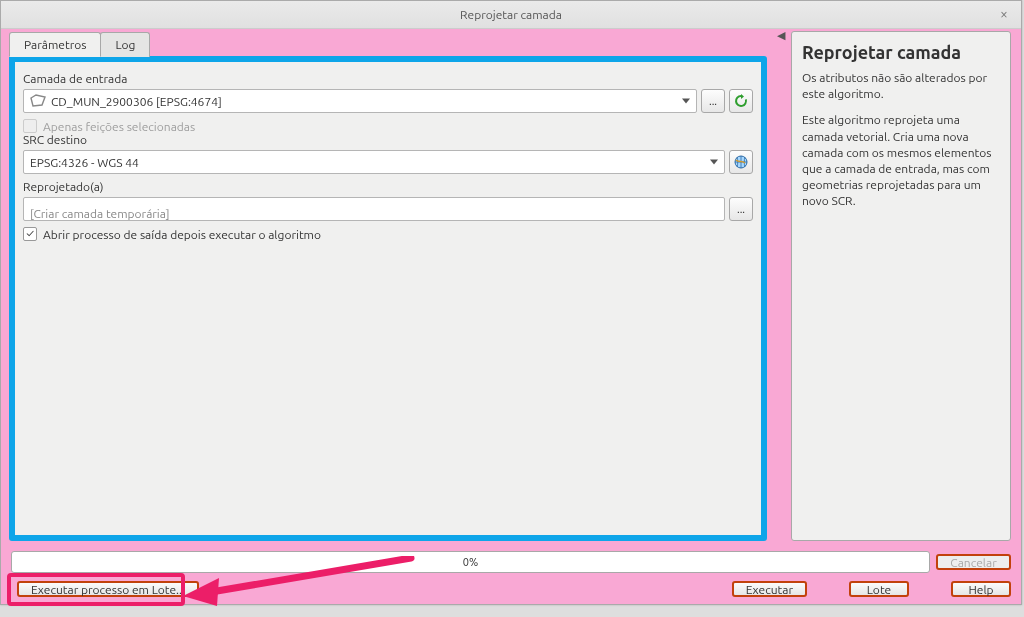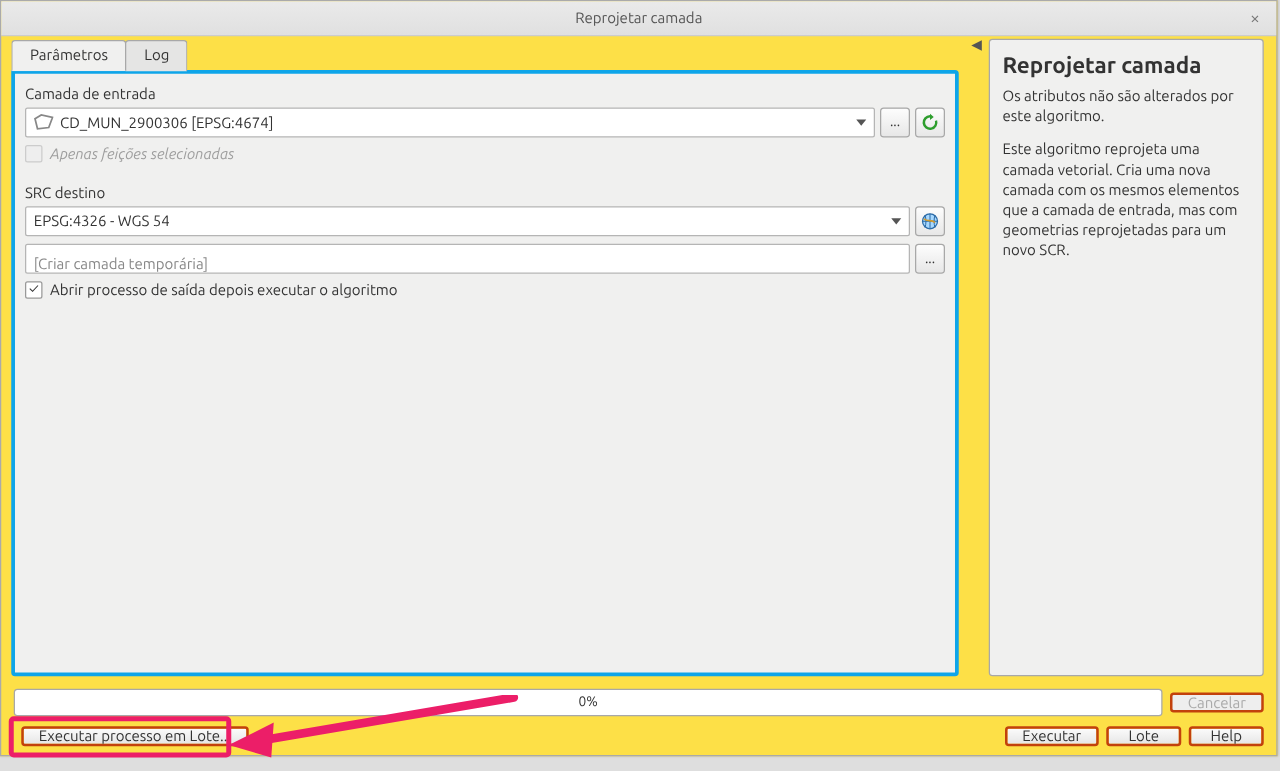--- a/index.html
+++ b/index.html
@@ -9,21 +9,21 @@
     font-family: "Ubuntu", "Segoe UI", Tahoma, sans-serif;
     font-size: 12px;
     color: #333;
     background: #dedede;
     overflow: hidden;
   }
   .dialog-frame {
     width: 1022px;
     height: 605px;
     margin: 0;
-    background: #fde047;
+    background: #f9a8d4;
     border: 1px solid #aaa;
     position: relative;
     box-shadow: 0 0 2px rgba(0,0,0,0.2);
   }
   .titlebar {
     height: 28px;
     background: linear-gradient(#eaeaea, #e0e0e0);
     border-bottom: 1px solid #ccc;
     display: flex;
     align-items: center;
@@ -72,34 +72,33 @@
     cursor: pointer;
   }
   .tab.active {
     background: #f0f0ef;
     border-color: #a8a8a8;
     top: 1px;
     z-index: 3;
     border-bottom: 1px solid #f0f0ef;
   }
   .tab-panel {
-    border: 3px solid #0ea5e9;
+    border: 6px solid #0ea5e9;
     border-radius: 0 3px 3px 3px;
     flex: 1;
     padding: 8px;
     background: #f0f0ef;
   }
   .field-label {
     font-size: 12px;
     color: #333;
     margin: 2px 0 4px 0;
   }
   .field-label.disabled {
     color: #9e9e9e;
-    font-style: italic;
   }
   .row {
     display: flex;
     align-items: center;
     gap: 4px;
     margin-bottom: 6px;
   }
   .select-box, .text-input {
     flex: 1;
     height: 24px;
@@ -234,20 +233,21 @@
   }
   .btn.disabled {
     color: #aaa;
     background: #eee;
     cursor: default;
   }
   .button-row {
     padding: 4px 10px 8px 10px;
     display: flex;
     align-items: center;
+    gap: 36px;
   }
   .button-row .spacer { flex: 1; }
   .button-row .btn { margin-left: 6px; }
 
   
   .annot-box {
     position: absolute;
     left: 6px;
     top: 572px;
     width: 178px;
@@ -309,35 +309,36 @@
               <path d="M8 2a6 6 0 1 0 5.7 4.1l-1.8.7A4 4 0 1 1 8 4v2l3-2.5L8 1v1z" fill="#2e9e2e"></path>
             </svg>
           </div>
         </div>
 
         <div class="checkbox-row">
           <span class="checkbox disabled"></span>
           <span class="field-label disabled" style="margin:0">Apenas feições selecionadas</span>
         </div>
 
-        <div class="field-label" style="margin-top:18px">SRC destino</div>
+        <div class="field-label" style="margin-top:0">SRC destino</div>
         <div class="row">
           <div class="select-box">
-            <span>EPSG:4326 - WGS 54</span>
+            <span>EPSG:4326 - WGS 44</span>
             <div class="caret"></div>
           </div>
           <div class="icon-btn">
             <svg class="globe-svg" viewBox="0 0 16 16">
               <circle cx="8" cy="8" r="6" fill="#a7d8ff" stroke="#2b6aa6" stroke-width="1"></circle>
               <path d="M2 8h12M8 2v12M4 3c1 3 1 7 0 10M12 3c-1 3-1 7 0 10" stroke="#2b6aa6" stroke-width="0.8" fill="none"></path>
               <path d="M3 6c3 3 6 0 9 3" stroke="#d19a2e" stroke-width="1.4" fill="none"></path>
             </svg>
           </div>
         </div>
 
+        <div class="field-label">Reprojetado(a)</div>
         <div class="row">
           <div class="text-input placeholder">
             <span>[Criar camada temporária]</span>
           </div>
           <div class="icon-btn">
             <span>...</span>
           </div>
         </div>
 
         <div class="checkbox-row">

